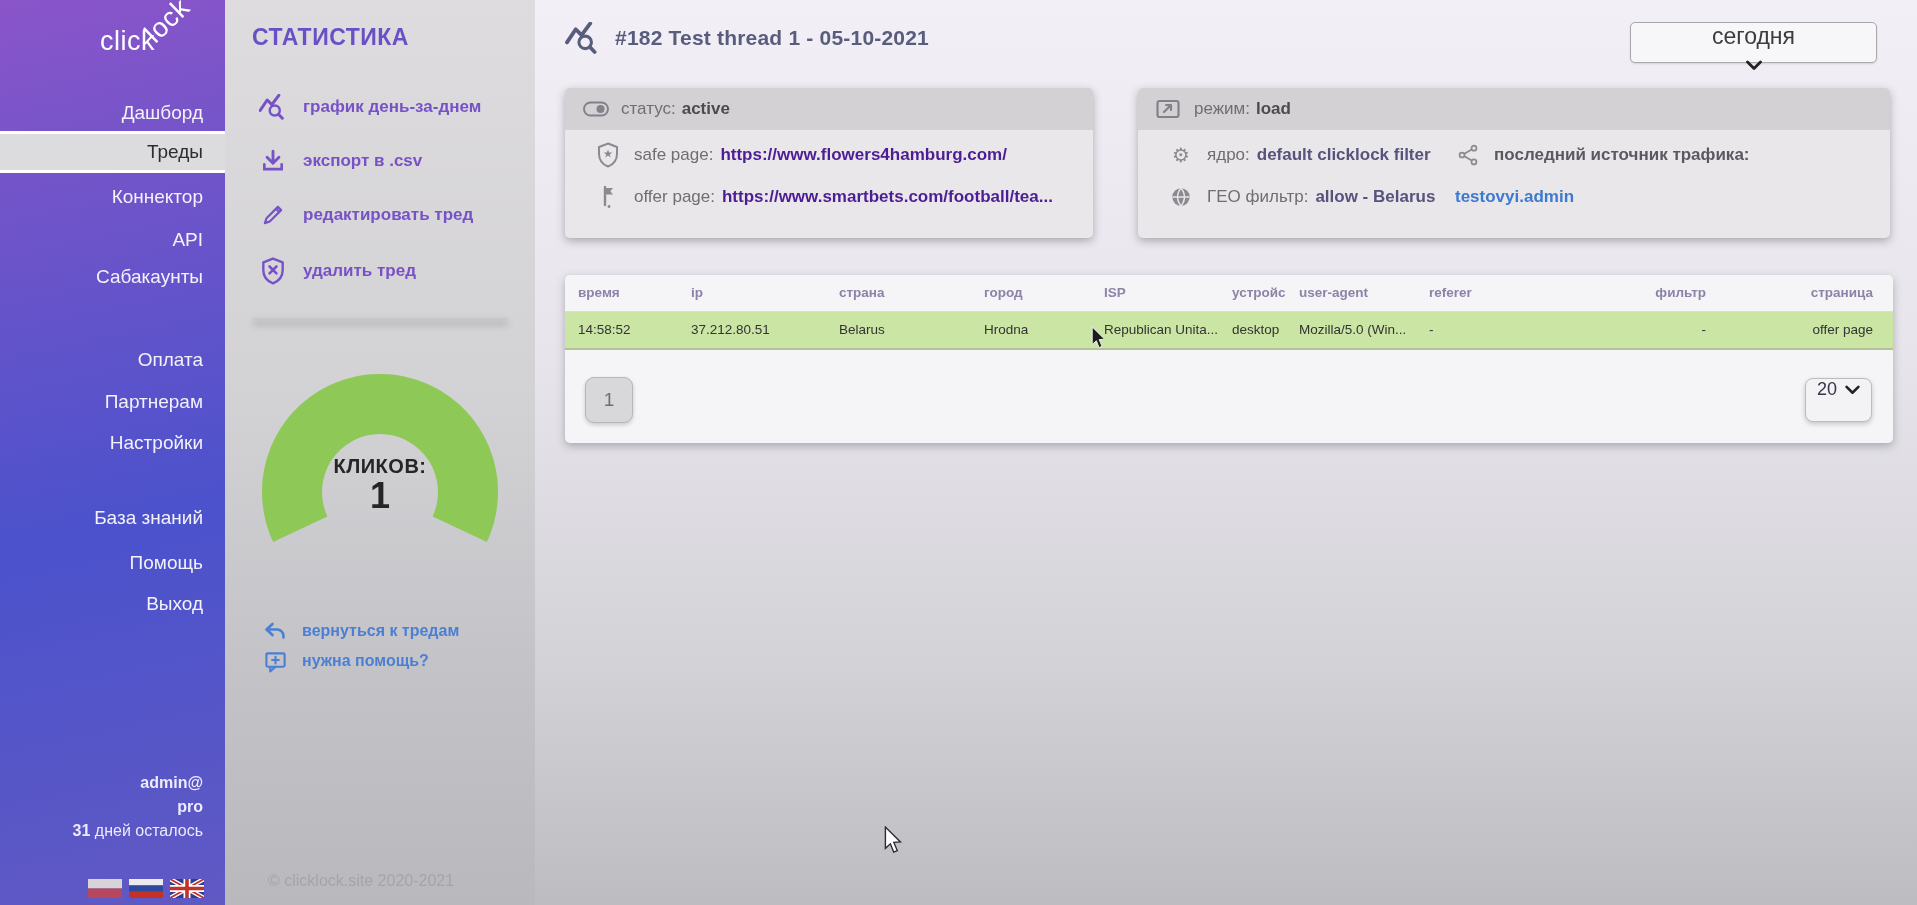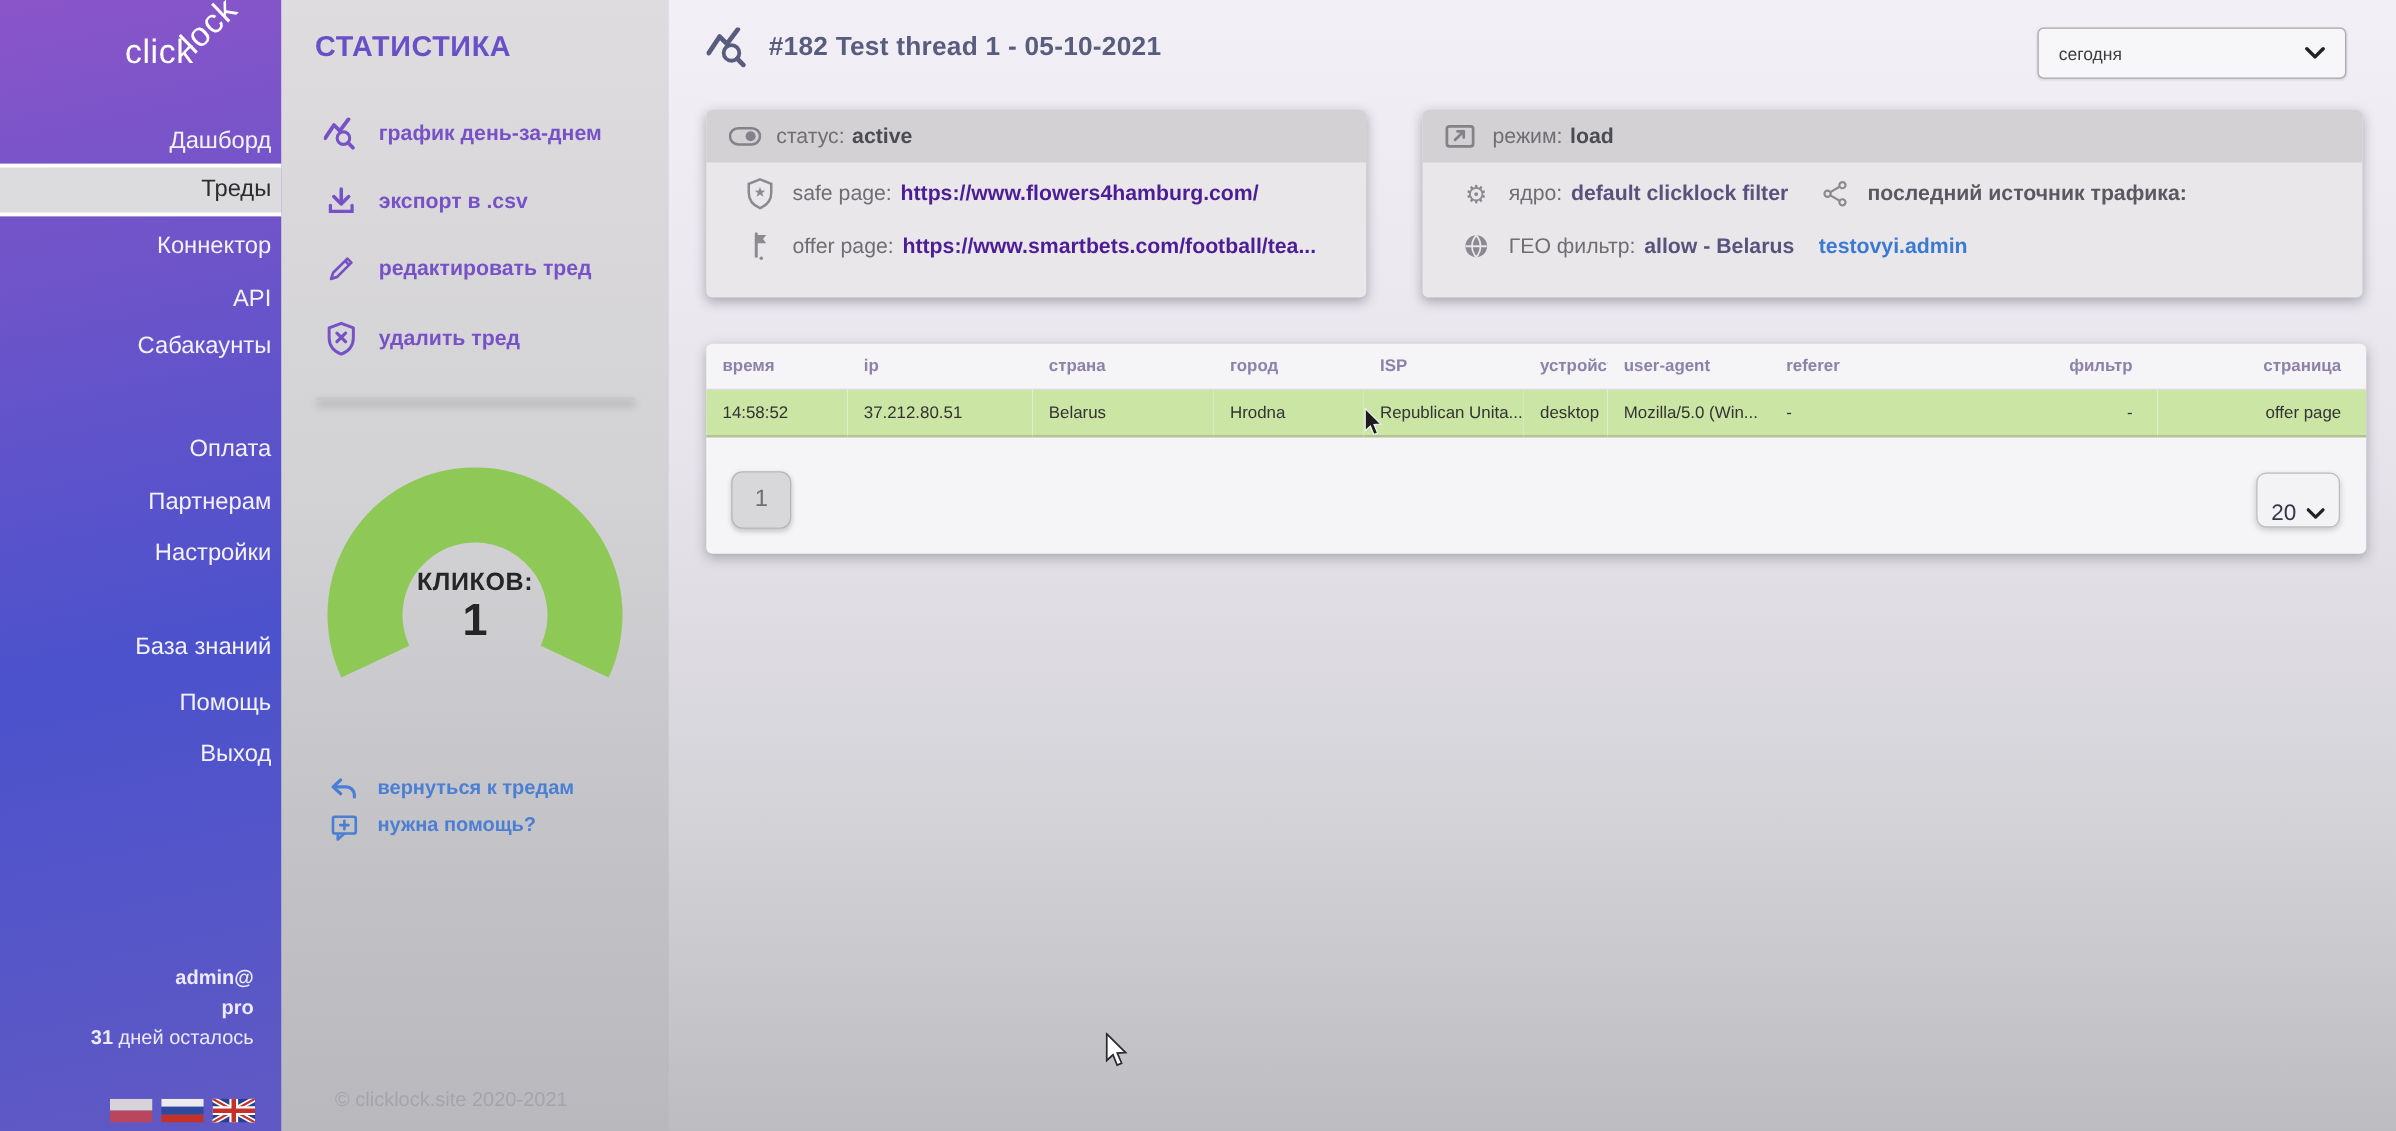--- a/index.html
+++ b/index.html
@@ -12,21 +12,21 @@
   
   .sidebar{
     position:absolute; left:0; top:0; width:225px; height:905px;
     background:linear-gradient(168deg,#8a55c9 0%,#7154c9 22%,#4b52cc 58%,#6059c4 100%);
     color:#fff; z-index:3;
   }
   .logo{ position:absolute; top:26px; left:100px; color:#fff; font-size:27px; font-weight:400; letter-spacing:.5px;}
   .logo .lock{ display:inline-block; transform:rotate(-44deg) translate(9px,-2px); transform-origin:left bottom;}
   .nav-item{
     position:absolute; left:0; width:225px; height:42px; line-height:42px;
-    text-align:right; padding-right:8px; font-size:19px; color:#f3f1fa; cursor:pointer;
+    text-align:right; padding-right:22px; font-size:19px; color:#f3f1fa; cursor:pointer;
   }
   .nav-item.active{
     background:#dcdbde; color:#2d2d31;
     border-top:3px solid #ffffff; border-bottom:3px solid #ffffff; line-height:36px;
   }
   .account{ position:absolute; right:22px; text-align:right; color:#eceafc; font-size:16px;}
   .account .b{ font-weight:bold; }
   .flags{ position:absolute; left:88px; top:879px; display:flex; gap:7px;}
   .flags svg{ display:block; }
   
@@ -50,22 +50,23 @@
   .stats-footer{ position:absolute; left:43px; top:872px; font-size:16px; color:#a5a4ab;}
   
   .main{ position:absolute; left:535px; top:0; width:1382px; height:905px;}
   .page-head{ position:absolute; left:30px; top:22px; display:flex; align-items:center; color:#585c7d;}
   .page-head .ico{ width:36px; height:32px; color:#585c7d;}
   .page-head .ttl{ margin-left:14px; font-size:21px; font-weight:bold; letter-spacing:.2px;}
   .period-select{
     position:absolute; left:1095px; top:22px; width:247px; height:41px;
     background:#f7f6f8; border:1px solid #a9a8ad; border-radius:5px;
     display:flex; align-items:center; justify-content:space-between;
-    padding:0 16px; font-size:14px; color:#3c3c40; cursor:pointer;
+    padding:0 16px; font-size:23px; color:#3c3c40; cursor:pointer;
     box-shadow:0 1px 2px rgba(0,0,0,.12);
+    flex-direction:column;
   }
   .panel{
     position:absolute; top:88px; height:150px; border-radius:5px; overflow:hidden;
     background:#e9e7ea; box-shadow:0 3px 9px rgba(60,60,75,.38);
   }
   .panel-head{
     height:42px; background:#d3d1d4; display:flex; align-items:center;
     padding-left:18px; font-size:17px; color:#6f6e72;
   }
   .panel-head .ico{ width:26px; height:22px; margin-right:12px; color:#83828a; display:flex; align-items:center;}
@@ -100,21 +101,21 @@
   table.clicks .ra{ text-align:right; padding-right:20px;}
   .pag-btn{
     position:absolute; left:20px; top:102px; width:48px; height:46px;
     background:#d8d7da; border:1px solid #b7b6bb; border-radius:9px;
     font-size:19px; color:#6f6f74; display:flex; align-items:center; justify-content:center;
     cursor:pointer; box-shadow:0 2px 4px rgba(0,0,0,.18);
   }
   .size-select{
     position:absolute; right:21px; top:103px; width:67px; height:44px;
     background:#f3f2f5; border:1px solid #bcbbc0; border-radius:8px;
-    display:flex; align-items:flex-end; justify-content:center; gap:8px;
+    display:flex; align-items:flex-start; justify-content:center; gap:8px;
     font-size:18px; color:#36364a; cursor:pointer; box-shadow:0 2px 5px rgba(0,0,0,.2);
   }
   .cursor{ position:absolute; z-index:9; pointer-events:none;}
   .ico svg{ display:block;}
 </style>
 </head>
 <body>
 
 <div class="screen">
 

